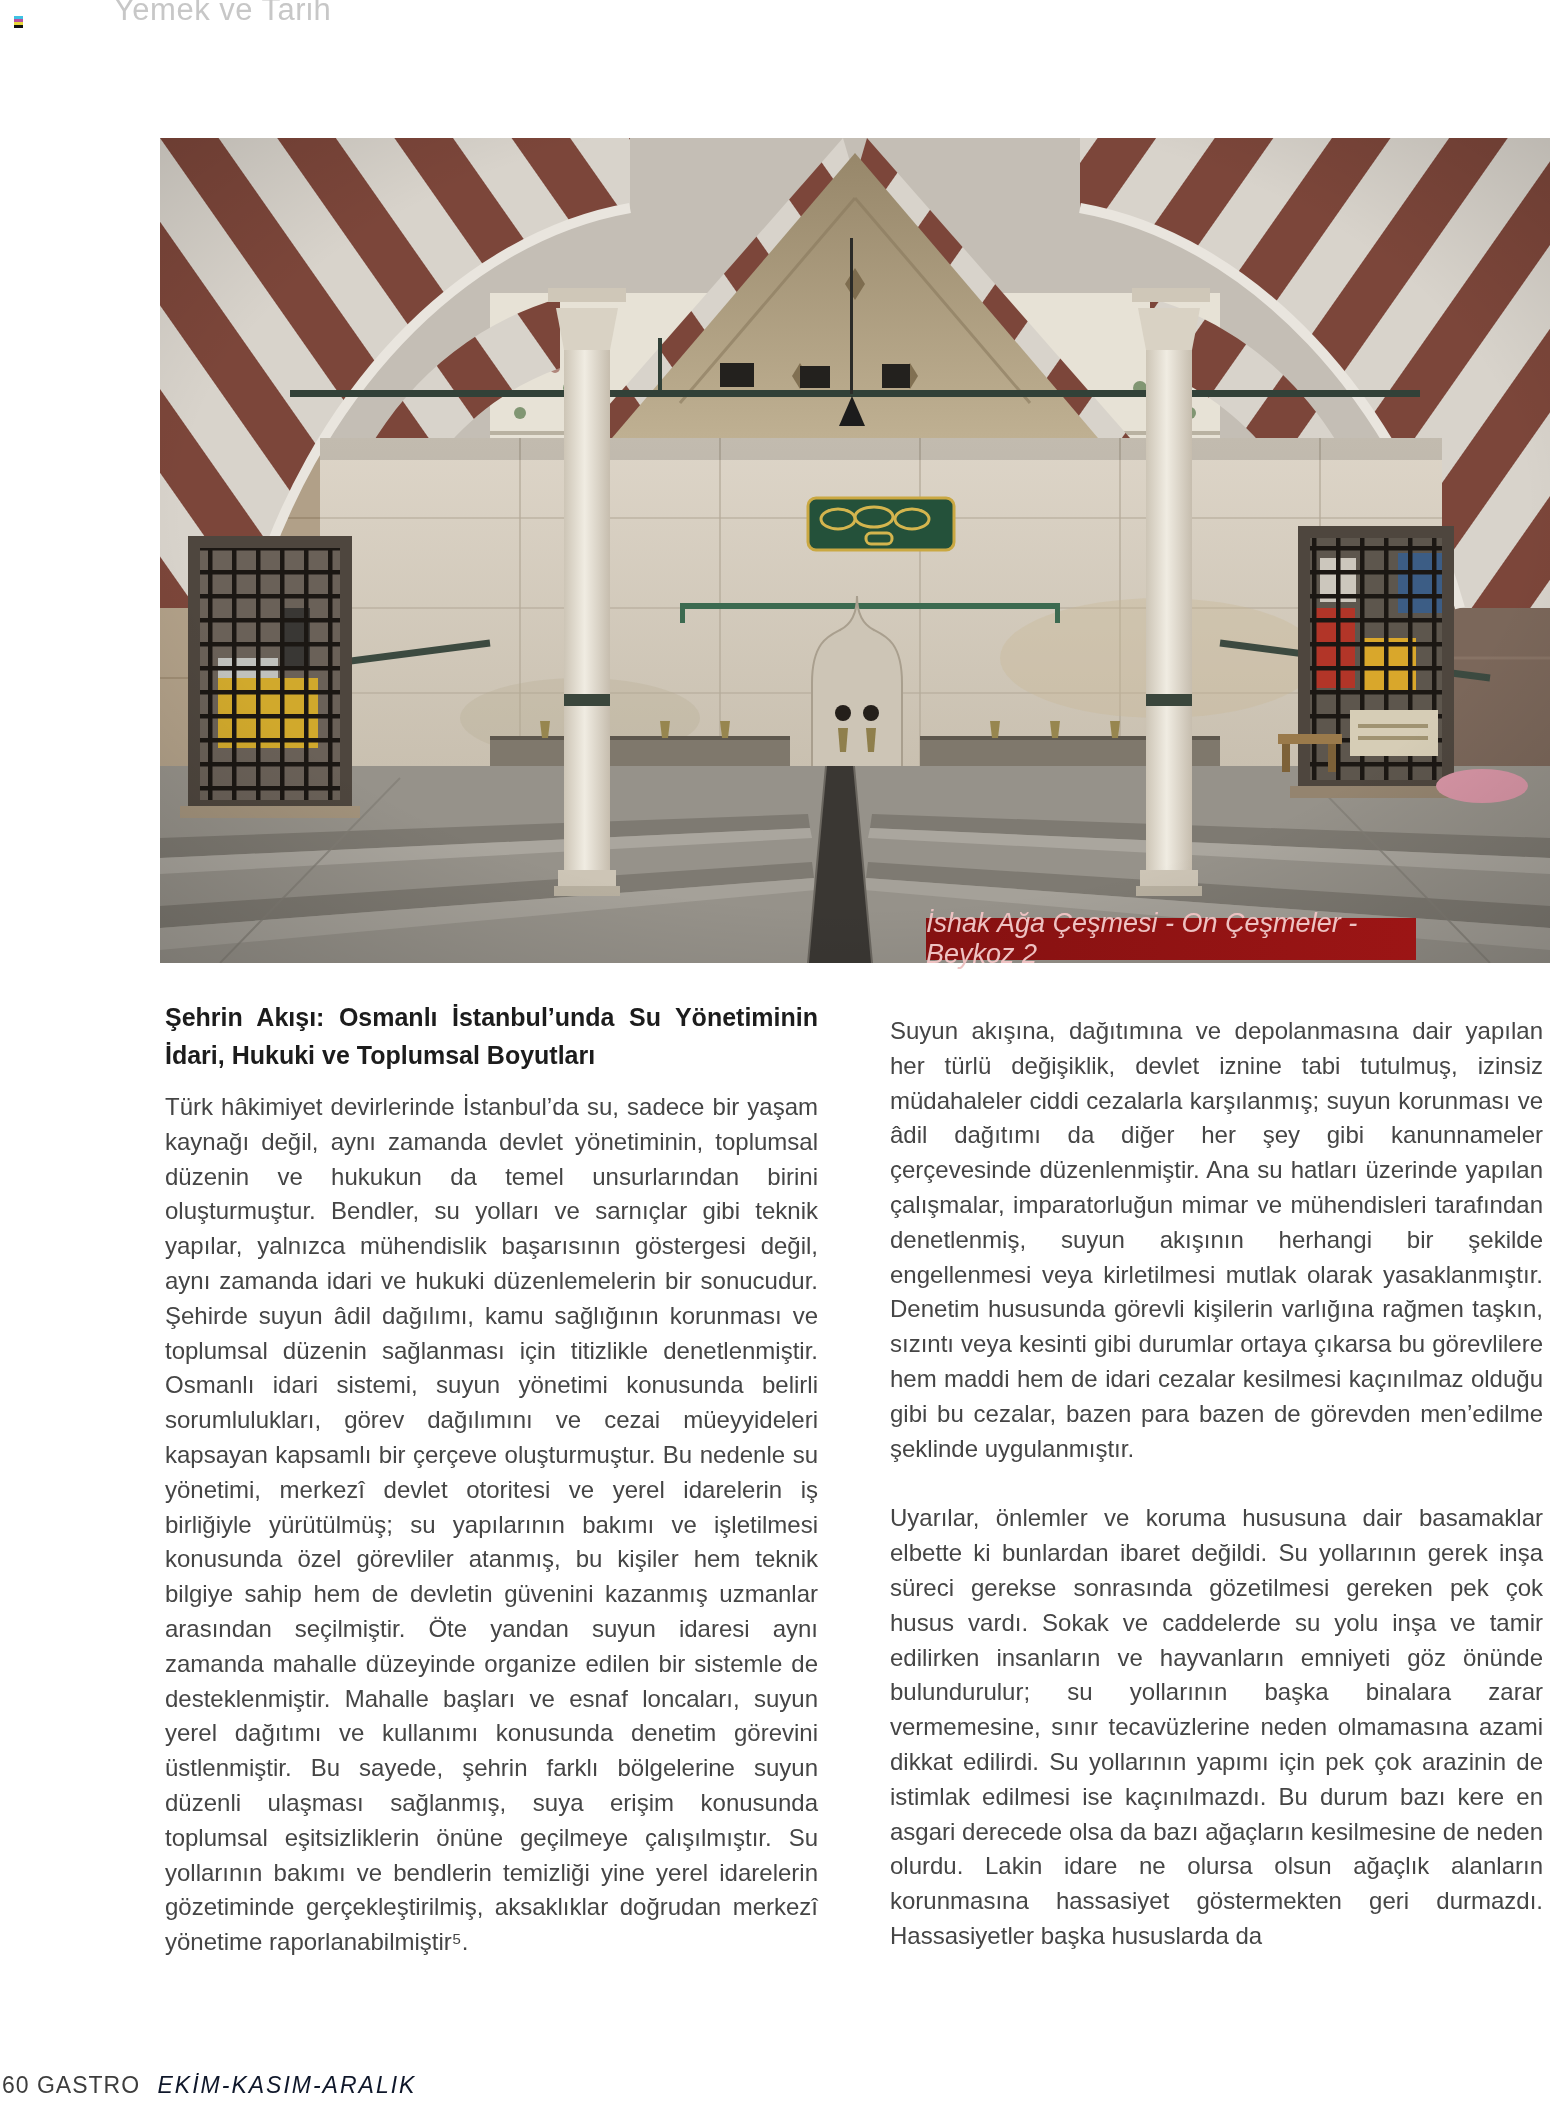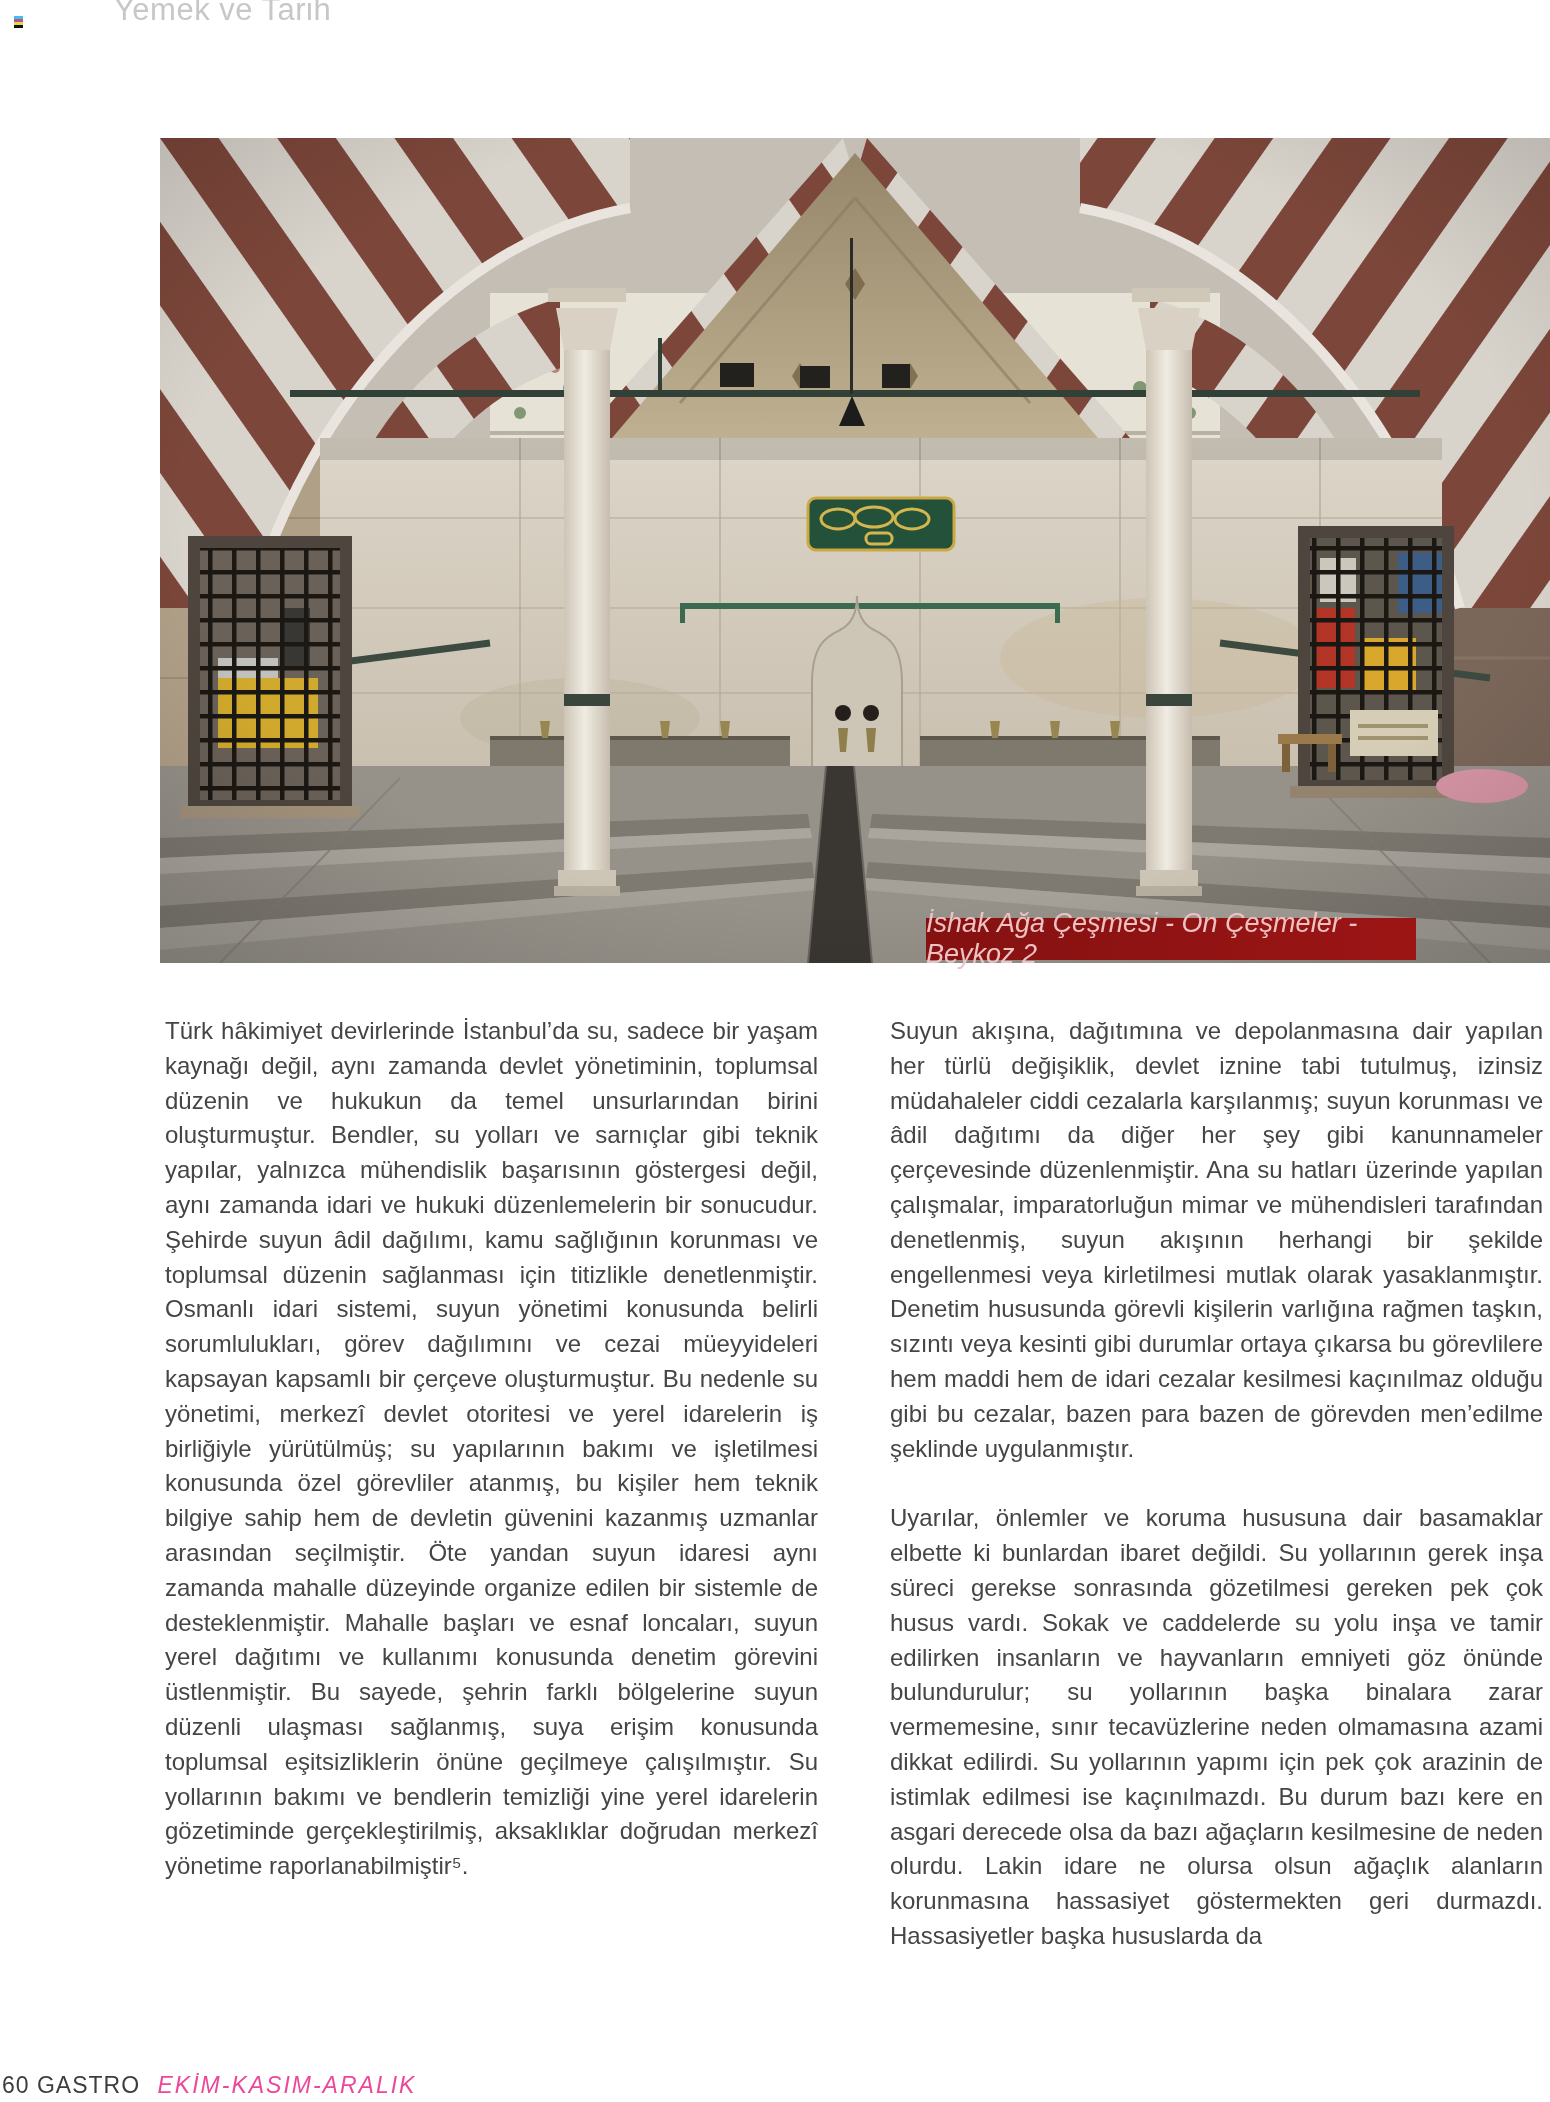--- a/index.html
+++ b/index.html
@@ -24,21 +24,21 @@
   .article{position:absolute;left:165px;top:998px;width:1378px;display:flex;gap:72px;}
   .col{width:653px;}
   .heading{font-size:25px;line-height:38px;font-weight:bold;color:#1c1c1c;
            margin:0 0 8px 0;text-align:justify;}
   .bodytext{font-size:24px;line-height:34.8px;color:#454545;text-align:justify;
             text-justify:inter-word;margin:16px 0 35px 0;}
 
   
   .footer{position:absolute;left:2px;bottom:3px;font-size:23px;color:#3d3d3d;
           letter-spacing:1px;white-space:nowrap;}
-  .footer .issue{font-style:italic;color:#ec4899;margin-left:10px;letter-spacing:2px;}
+  .footer .issue{font-style:italic;color:#0f172a;margin-left:10px;letter-spacing:2px;}
 </style>
 </head>
 <body>
 
 <div class="page">
 
   <div class="reg-mark">
     <div class="reg-stripe" style="background:#3fc1e3"></div>
     <div class="reg-stripe" style="background:#b94f9d"></div>
     <div class="reg-stripe" style="background:#e8d83a"></div>
@@ -252,20 +252,21 @@
       </g>
 
       <rect width="1390" height="825" fill="url(#vig)"></rect>
     </svg>
 
     <div class="photo-caption">İshak Ağa Çeşmesi - On Çeşmeler - Beykoz 2</div>
   </div>
 
   <div class="article">
     <div class="col">
+      <h3 class="heading">Şehrin Akışı: Osmanlı İstanbul’unda Su Yönetiminin İdari, Hukuki ve Toplumsal Boyutları</h3>
       <p class="bodytext">Türk hâkimiyet devirlerinde İstanbul’da su, sadece bir yaşam kaynağı değil, aynı zamanda devlet yönetiminin, toplumsal düzenin ve hukukun da temel unsurlarından birini oluşturmuştur. Bendler, su yolları ve sarnıçlar gibi teknik yapılar, yalnızca mühendislik başarısının göstergesi değil, aynı zamanda idari ve hukuki düzenlemelerin bir sonucudur. Şehirde suyun âdil dağılımı, kamu sağlığının korunması ve toplumsal düzenin sağlanması için titizlikle denetlenmiştir. Osmanlı idari sistemi, suyun yönetimi konusunda belirli sorumlulukları, görev dağılımını ve cezai müeyyideleri kapsayan kapsamlı bir çerçeve oluşturmuştur. Bu nedenle su yönetimi, merkezî devlet otoritesi ve yerel idarelerin iş birliğiyle yürütülmüş; su yapılarının bakımı ve işletilmesi konusunda özel görevliler atanmış, bu kişiler hem teknik bilgiye sahip hem de devletin güvenini kazanmış uzmanlar arasından seçilmiştir. Öte yandan suyun idaresi aynı zamanda mahalle düzeyinde organize edilen bir sistemle de desteklenmiştir. Mahalle başları ve esnaf loncaları, suyun yerel dağıtımı ve kullanımı konusunda denetim görevini üstlenmiştir. Bu sayede, şehrin farklı bölgelerine suyun düzenli ulaşması sağlanmış, suya erişim konusunda toplumsal eşitsizliklerin önüne geçilmeye çalışılmıştır. Su yollarının bakımı ve bendlerin temizliği yine yerel idarelerin gözetiminde gerçekleştirilmiş, aksaklıklar doğrudan merkezî yönetime raporlanabilmiştir⁵.</p>
     </div>
     <div class="col">
       <p class="bodytext">Suyun akışına, dağıtımına ve depolanmasına dair yapılan her türlü değişiklik, devlet iznine tabi tutulmuş, izinsiz müdahaleler ciddi cezalarla karşılanmış; suyun korunması ve âdil dağıtımı da diğer her şey gibi kanunnameler çerçevesinde düzenlenmiştir. Ana su hatları üzerinde yapılan çalışmalar, imparatorluğun mimar ve mühendisleri tarafından denetlenmiş, suyun akışının herhangi bir şekilde engellenmesi veya kirletilmesi mutlak olarak yasaklanmıştır. Denetim hususunda görevli kişilerin varlığına rağmen taşkın, sızıntı veya kesinti gibi durumlar ortaya çıkarsa bu görevlilere hem maddi hem de idari cezalar kesilmesi kaçınılmaz olduğu gibi bu cezalar, bazen para bazen de görevden men’edilme şeklinde uygulanmıştır.</p>
       <p class="bodytext">Uyarılar, önlemler ve koruma hususuna dair basamaklar elbette ki bunlardan ibaret değildi. Su yollarının gerek inşa süreci gerekse sonrasında gözetilmesi gereken pek çok husus vardı. Sokak ve caddelerde su yolu inşa ve tamir edilirken insanların ve hayvanların emniyeti göz önünde bulundurulur; su yollarının başka binalara zarar vermemesine, sınır tecavüzlerine neden olmamasına azami dikkat edilirdi. Su yollarının yapımı için pek çok arazinin de istimlak edilmesi ise kaçınılmazdı. Bu durum bazı kere en asgari derecede olsa da bazı ağaçların kesilmesine de neden olurdu. Lakin idare ne olursa olsun ağaçlık alanların korunmasına hassasiyet göstermekten geri durmazdı. Hassasiyetler başka hususlarda da</p>
     </div>
   </div>
 
   <div class="footer">
     <span>60</span>

